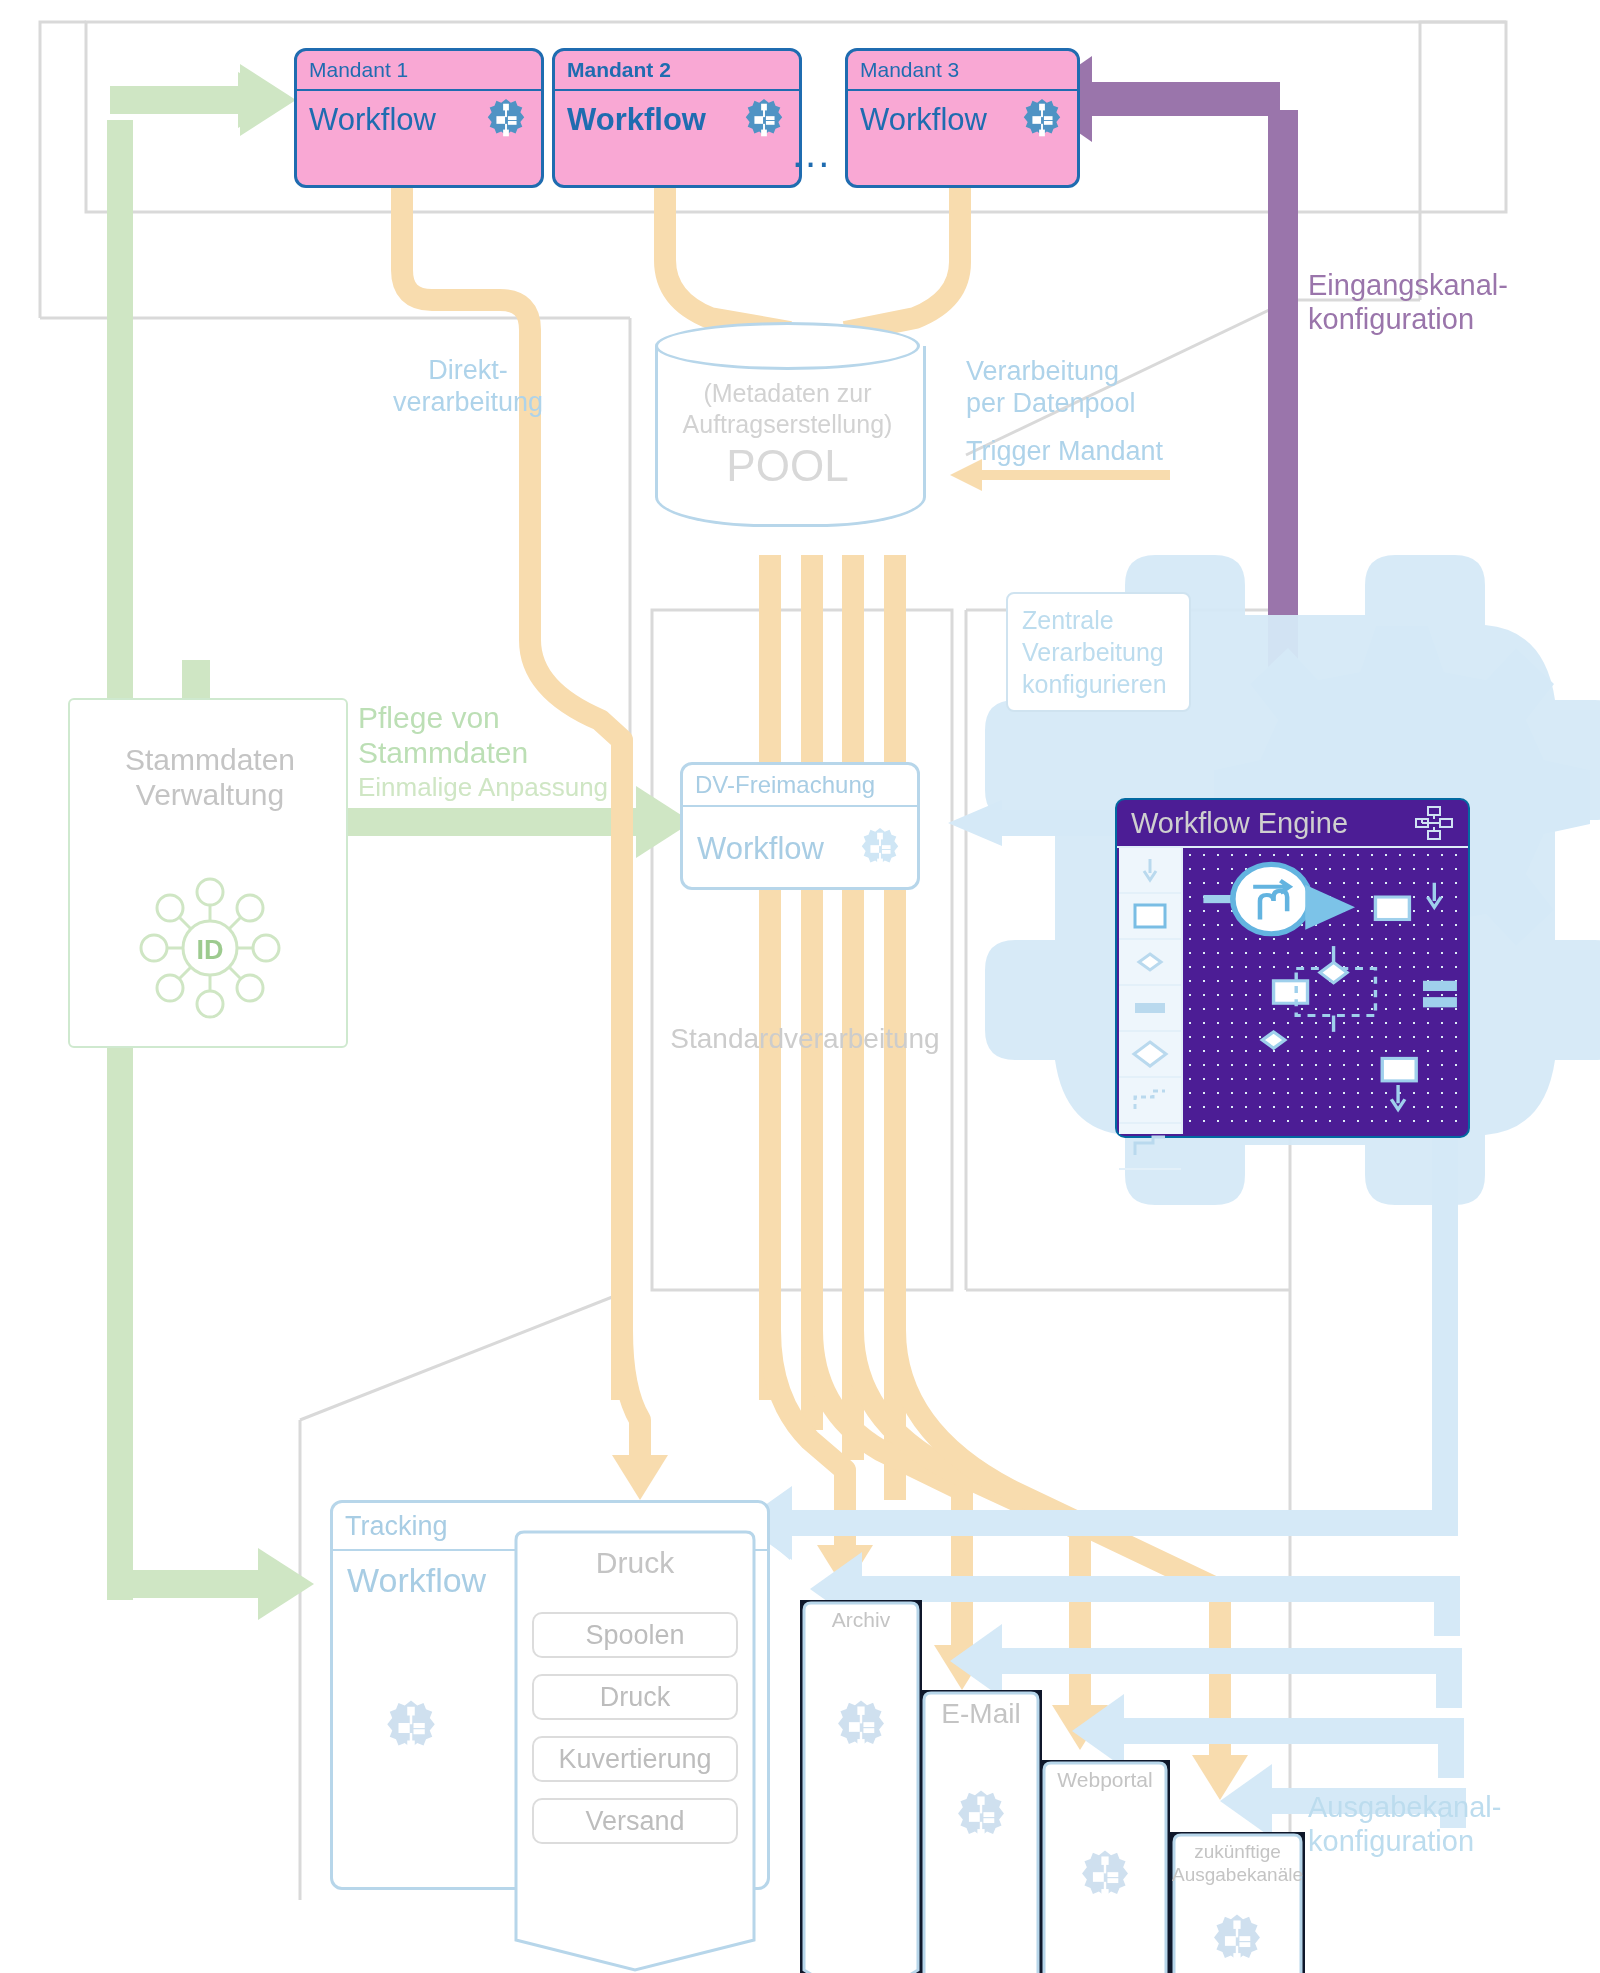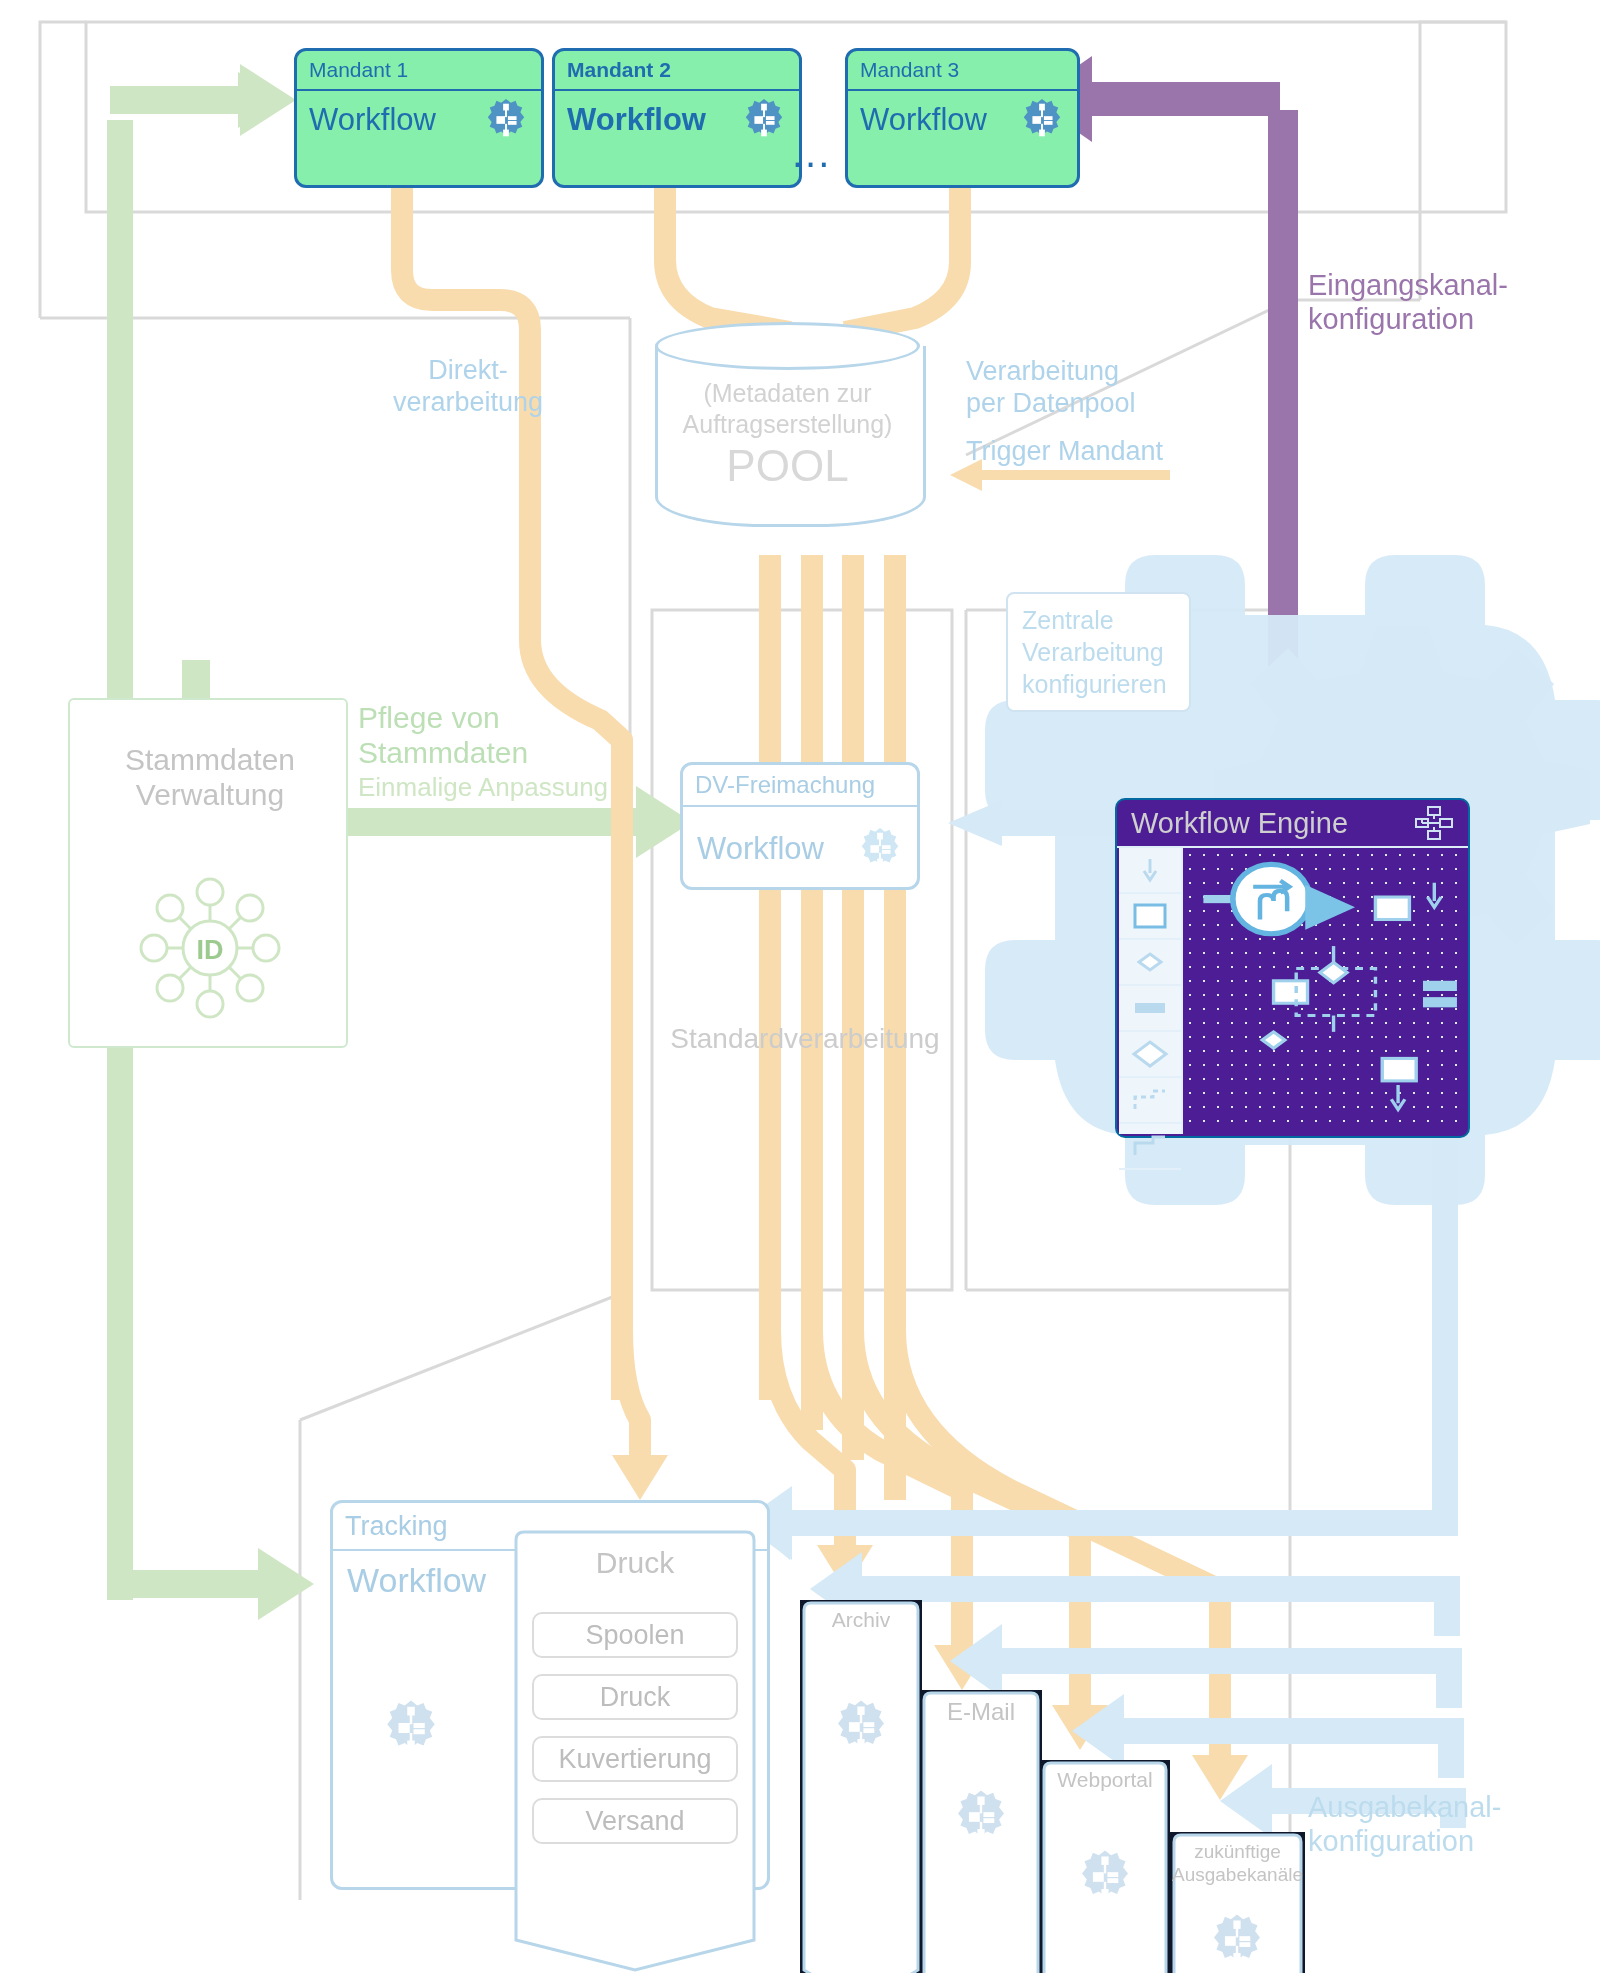--- a/index.html
+++ b/index.html
@@ -4,21 +4,21 @@
 <style>
   html,body{margin:0;padding:0;background:#ffffff;}
   body{font-family:"Liberation Sans", sans-serif;}
   #stage{position:relative;width:1600px;height:1973px;overflow:hidden;background:#fff;}
 
   
   .abs{position:absolute;}
   .txt{position:absolute;white-space:pre-line;line-height:1.18;}
 
   
-  .mand-card{position:absolute;box-sizing:border-box;border:3px solid #1f6cb0;border-radius:12px;background:#86efac;}
+  .mand-card{position:absolute;box-sizing:border-box;border:3px solid #1f6cb0;border-radius:12px;background:#f9a8d4;}
   .mand-head{height:38px;display:flex;align-items:center;padding-left:12px;border-bottom:2px solid #1f6cb0;
              color:#1f6cb0;font-size:21px;}
   .mand-body{height:58px;display:flex;align-items:center;justify-content:space-between;padding:0 12px 0 12px;
              color:#1f6cb0;font-size:31px;}
 
   
   .gicon{flex:0 0 auto;}
 
   
   .lb-card{position:absolute;box-sizing:border-box;border:3px solid #b7d6ea;border-radius:12px;background:#fff;}
@@ -495,21 +495,21 @@
           <rect x="23" y="13" width="2" height="8" fill="#fff"></rect>
         <rect x="23" y="28" width="2" height="7" fill="#fff"></rect>
       </svg>
     </div>
   </div>
 
   <div class="chan" style="left:920px;top:1646px;width:122px;height:330px;">
     <svg class="abs" style="left:0;top:0" width="122" height="330">
       <path d="M4 10 q0 -7 7 -7 l100 0 q7 0 7 7 l0 280 l-57 34 l-57 -34 Z" fill="#fff" stroke="#b7d6ea" stroke-width="3"></path>
     </svg>
-    <div class="ttl" style="font-size:24px;white-space:pre-line;">E-Mail</div>
+    <div class="ttl" style="font-size:28px;white-space:pre-line;">E-Mail</div>
     <div class="abs" style="left:32px;top:98px;">
       <svg width="58" height="58" viewBox="0 0 48 48">
         <path fill="#cfe0ef" d="M24 2l5 4 5-2 2 5 5 2-2 5 4 5-4 5 2 5-5 2-2 5-5-2-5 4-5-4-5 2-2-5-5-2 2-5-4-5 4-5-2-5 5-2 2-5 5 2z"></path>
         <rect x="21" y="7" width="6" height="7" fill="#fff"></rect>
           <rect x="21" y="34" width="6" height="7" fill="#fff"></rect>
         <rect x="14" y="20" width="9" height="8" fill="#fff"></rect>
           <rect x="26" y="20" width="9" height="4" fill="#fff"></rect>
         <rect x="26" y="25" width="9" height="4" fill="#fff"></rect>
           <rect x="23" y="13" width="2" height="8" fill="#fff"></rect>
         <rect x="23" y="28" width="2" height="7" fill="#fff"></rect>

